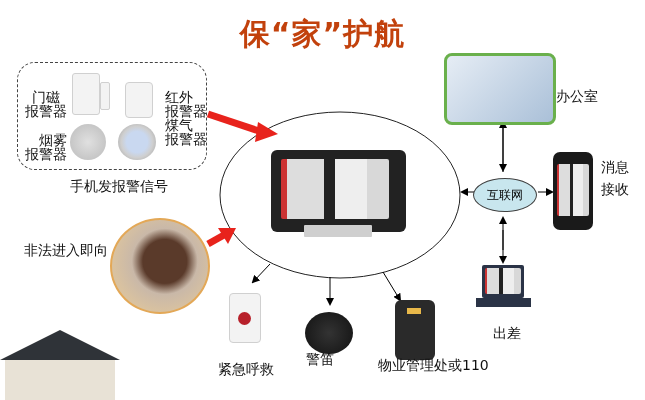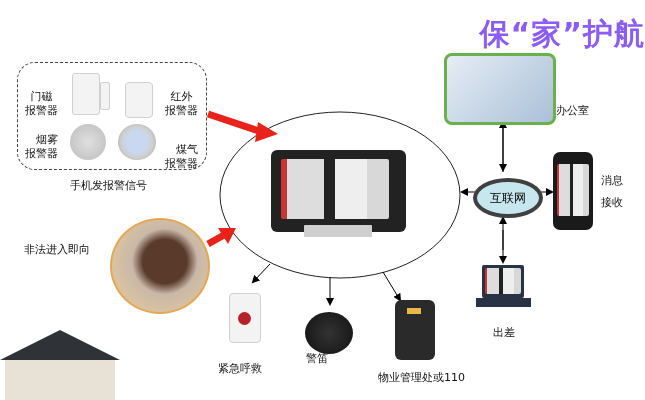--- a/index.html
+++ b/index.html
@@ -1,21 +1,21 @@
 <!DOCTYPE html>
 <html><head>
 <meta charset="utf-8">
 <style>
   html, body { margin:0; padding:0; }
   body { width:645px; height:400px; position:relative; background:#ffffff; overflow:hidden;
          font-family:"DejaVu Sans", sans-serif; color:#000; }
   .abs { position:absolute; }
-  .title { left:0; width:645px; top:14px; text-align:right; font-size:30px; font-weight:bold;
-           color:#8b5cf6; letter-spacing:1px; font-family:"DejaVu Sans", sans-serif; }
-  .lbl { font-size:11px; line-height:14px; color:#111; white-space:nowrap; }
+  .title { left:0; width:645px; top:14px; text-align:center; font-size:30px; font-weight:bold;
+           color:#c2410c; letter-spacing:1px; font-family:"DejaVu Sans", sans-serif; }
+  .lbl { font-size:14px; line-height:14px; color:#111; white-space:nowrap; }
   .dashbox { left:17px; top:62px; width:188px; height:106px; border:1.5px dashed #444; border-radius:18px; }
   .dev { background:#f3f3f3; border:1px solid #d0d0d0; }
   .screen-img { background:linear-gradient(90deg,#c33 0 6%, #ddd 6% 40%, #222 40% 50%, #eee 50% 80%, #d8d8d8 80%);
                 border-radius:2px; }
   svg { position:absolute; left:0; top:0; }
 </style>
 </head>
 <body>
 
 <div class="abs title">保“家”护航</div>
@@ -50,31 +50,31 @@
 </svg>
 
 <div class="abs dashbox"></div>
 <div class="abs lbl" style="left:25px;top:90px;text-align:center">
   <div>门磁</div>
   <div>报警器</div>
 </div>
 <div class="abs dev" style="left:72px;top:73px;width:26px;height:40px;border-radius:3px"></div>
 <div class="abs dev" style="left:100px;top:82px;width:8px;height:26px;border-radius:2px"></div>
 <div class="abs dev" style="left:125px;top:82px;width:26px;height:34px;border-radius:4px"></div>
-<div class="abs lbl" style="left:165px;top:90px;text-align:center">
+<div class="abs lbl" style="left:165px;top:90px;">
   <div>红外</div>
   <div>报警器</div>
 </div>
 <div class="abs lbl" style="left:25px;top:133px;text-align:right">
   <div>烟雾</div>
   <div>报警器</div>
 </div>
 <div class="abs" style="left:70px;top:124px;width:36px;height:36px;border-radius:50%;background:radial-gradient(circle,#e0e0e0,#bbb)"></div>
 <div class="abs" style="left:118px;top:124px;width:38px;height:36px;border-radius:50%;background:radial-gradient(circle,#c9d8f0 40%,#cfcfcf 60%,#999)"></div>
-<div class="abs lbl" style="left:165px;top:143px;text-align:right">
+<div class="abs lbl" style="left:165px;top:118px;text-align:left">
   <div>煤气</div>
   <div>报警器</div>
 </div>
 <div class="abs lbl" style="left:70px;top:179px">手机发报警信号</div>
 
 <div class="abs lbl" style="left:24px;top:243px;text-align:center">
   <div>非法进入即向</div>
 </div>
 <div class="abs" style="left:110px;top:218px;width:96px;height:92px;border-radius:50%;background:radial-gradient(circle at 55% 45%,#5a3a2a 0 30%,#c9b8a8 45%,#d9c2a0 70%);border:2px solid #e3a857"></div>
 
@@ -85,31 +85,31 @@
 
 <div class="abs dev" style="left:229px;top:293px;width:30px;height:48px;border-radius:4px">
   <div class="abs" style="left:8px;top:18px;width:13px;height:13px;border-radius:50%;background:#b7202a"></div>
 </div>
 <div class="abs lbl" style="left:218px;top:362px">紧急呼救</div>
 <div class="abs" style="left:305px;top:312px;width:48px;height:42px;border-radius:50%;background:radial-gradient(circle,#333,#111)"></div>
 <div class="abs lbl" style="left:306px;top:352px">警笛</div>
 <div class="abs" style="left:395px;top:300px;width:40px;height:60px;background:#2a2a2a;border-radius:6px">
   <div class="abs" style="left:12px;top:8px;width:14px;height:6px;background:#e8b84a"></div>
 </div>
-<div class="abs lbl" style="left:378px;top:371px">物业管理处或110</div>
+<div class="abs lbl" style="left:378px;top:358px">物业管理处或110</div>
 
 <div class="abs" style="left:444px;top:53px;width:106px;height:66px;border:3px solid #6ab04c;border-radius:8px;background:linear-gradient(135deg,#e6edf5,#aac0d8)"></div>
-<div class="abs lbl" style="left:556px;top:104px">办公室</div>
-<div class="abs" style="left:473px;top:178px;width:62px;height:32px;border-radius:50%;background:#c8e6ee;border:4px solid #404040;text-align:center;line-height:32px;font-size:12px">
+<div class="abs lbl" style="left:556px;top:89px">办公室</div>
+<div class="abs" style="left:473px;top:178px;width:62px;height:32px;border-radius:50%;background:#c8e6ee;border:1px solid #404040;text-align:center;line-height:32px;font-size:12px">
   <span>互联网</span>
 </div>
 <div class="abs" style="left:553px;top:152px;width:40px;height:78px;background:#1a1a1a;border-radius:7px">
   <div class="abs screen-img" style="left:4px;top:12px;width:32px;height:52px"></div>
 </div>
-<div class="abs lbl" style="left:601px;top:170px;line-height:22px">
+<div class="abs lbl" style="left:601px;top:156px;line-height:22px">
   <div>消息</div>
   <div>接收</div>
 </div>
 <div class="abs" style="left:482px;top:265px;width:42px;height:33px;background:#2a3346;border-radius:2px">
   <div class="abs screen-img" style="left:3px;top:3px;width:36px;height:26px"></div>
 </div>
 <div class="abs" style="left:476px;top:298px;width:55px;height:9px;background:#2a3346"></div>
 <div class="abs lbl" style="left:493px;top:326px">出差</div>
 
 <div class="abs" style="left:0;top:330px;width:120px;height:70px">

